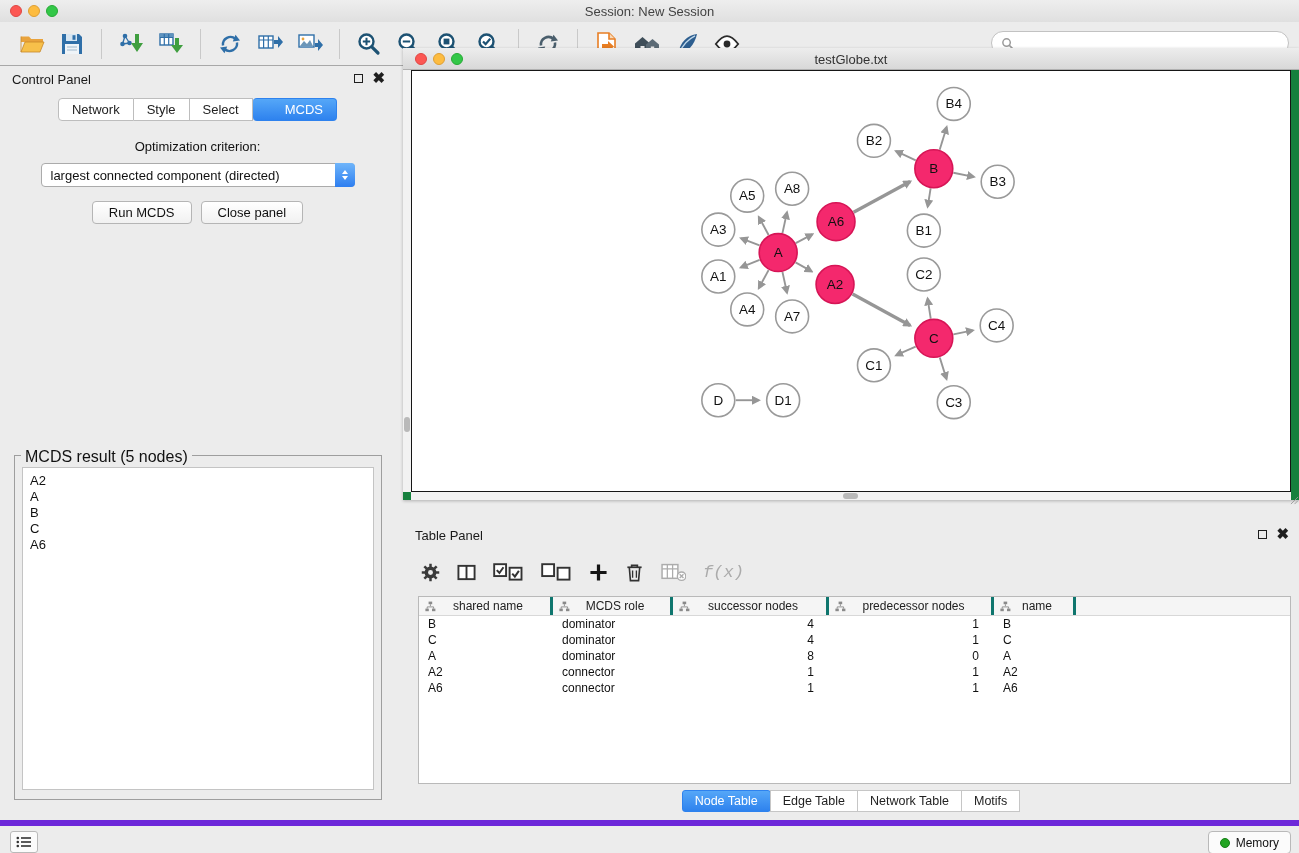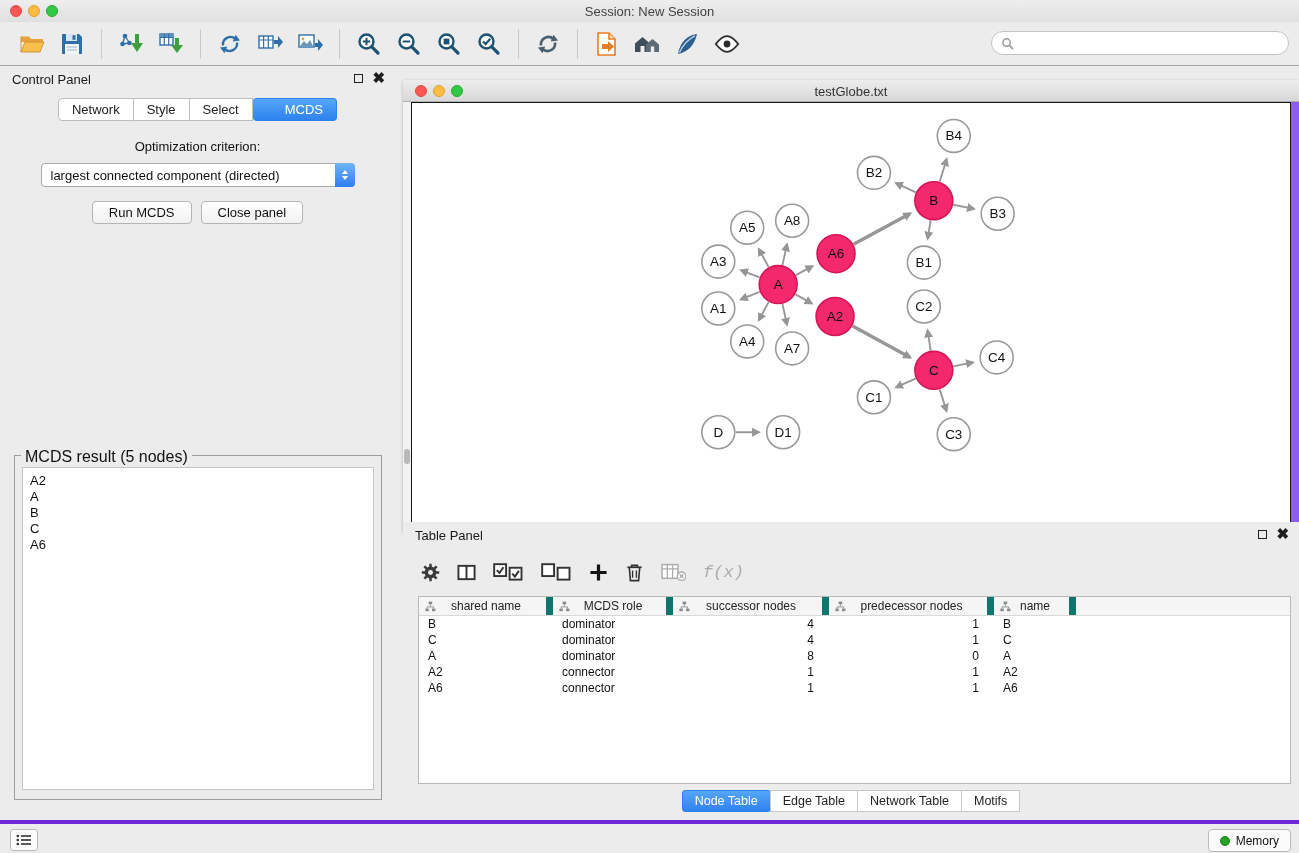--- a/index.html
+++ b/index.html
@@ -45,56 +45,56 @@
   .arr-up{width:0;height:0;border-left:3.5px solid transparent;border-right:3.5px solid transparent;border-bottom:4.5px solid #FFF;}
   .arr-dn{width:0;height:0;border-left:3.5px solid transparent;border-right:3.5px solid transparent;border-top:4.5px solid #FFF;}
   .btn-row{display:flex;justify-content:center;gap:9px;margin-top:14px;}
   .btn{font-size:13px;padding:3px 16px;background:linear-gradient(#FFFFFF,#F1F1F1);border:1px solid #B5B5B5;border-radius:4px;color:#111;font-family:"Liberation Sans",sans-serif;}
   .groupbox{position:absolute;left:14px;top:389px;width:368px;height:345px;border:1px solid #9E9E9E;}
   .gtitle{position:absolute;left:6px;top:-8px;background:#ECECEC;padding:0 4px;font-size:16px;color:#111;}
   .result-list{position:absolute;left:7px;top:11px;right:7px;bottom:9px;background:#FFF;border:1px solid #C4C4C4;padding:5px 7px;font-size:13px;color:#111;overflow:hidden;}
   .result-item{line-height:16px;}
 
   
-  .network-window{position:absolute;left:403px;top:80px;width:896px;height:452px;background:#8b5cf6;box-shadow:0 1px 3px rgba(0,0,0,.25);}
+  .network-window{position:absolute;left:403px;top:48px;width:896px;height:452px;background:#15803d;box-shadow:0 1px 3px rgba(0,0,0,.25);}
   .nw-titlebar{position:relative;height:22px;background:linear-gradient(#EDEDED,#D8D8D8);border-bottom:1px solid #B0B0B0;}
   .nw-titlebar .title{position:absolute;left:0;right:0;top:4px;text-align:center;font-size:13px;color:#333;}
   .nw-titlebar .tl.red{left:12px}.nw-titlebar .tl.yellow{left:30px}.nw-titlebar .tl.green{left:48px}
   .nw-body{position:absolute;left:0;top:22px;right:0;bottom:0;}
   .vscroll{position:absolute;left:0;top:0;width:8px;bottom:8px;background:#F2F2F2;}
   .vthumb{position:absolute;left:1px;top:347px;width:6px;height:15px;background:#B9B9B9;border-radius:3px;}
   .hscroll{position:absolute;left:8px;right:8px;bottom:0;height:8px;background:#F2F2F2;}
   .hthumb{position:absolute;left:432px;top:1px;width:15px;height:6px;background:#B9B9B9;border-radius:3px;}
   .canvas{position:absolute;left:8px;top:0;right:8px;bottom:8px;background:#FFF;border:1px solid #161616;}
   .canvas svg{width:100%;height:100%;display:block;}
   .resize-grip{position:absolute;right:0;bottom:0;width:9px;height:9px;}
 
   
   .table-panel{position:absolute;left:403px;top:522px;width:896px;height:298px;background:#ECECEC;}
   .tp-toolbar{position:absolute;left:18px;top:30px;height:40px;display:flex;align-items:center;gap:17px;}
   .tico{display:inline-flex;align-items:center;justify-content:center;height:22px;cursor:default;}
   .tico svg{height:19px;}
   .fx{font-family:Liberation Mono, monospace;font-style:italic;color:#ABABAB;font-size:17px;}
   .table-wrap{position:absolute;left:15px;right:8px;top:74px;bottom:36px;background:#FFF;border:1px solid #B9B9B9;overflow:hidden;}
   .thead{display:flex;background:#F5F5F5;border-bottom:1px solid #D8D8D8;height:19px;}
-  .th{display:flex;align-items:center;border-right:7px solid #0f766e;font-size:12px;color:#222;}
+  .th{display:flex;align-items:center;border-right:3px solid #0f766e;font-size:12px;color:#222;}
   .th .sort{display:inline-flex;margin:0 2px 0 6px;}
   .th .lbl{flex:1;text-align:center;padding-right:12px;}
   .th.wf{border-right:none;}
   .tr{display:flex;height:16px;font-size:12px;color:#111;}
   .td{padding-left:9px;display:flex;align-items:center;overflow:hidden;}
   .td.num{justify-content:flex-end;padding-right:15px;padding-left:0;}
   .w0{width:134px}.w1{width:120px}.w2{width:156px}.w3{width:165px}.w4{width:82px}.wf{flex:1}
   .tp-tabs{position:absolute;left:0;right:0;bottom:8px;display:flex;justify-content:center;}
   .tp-tab{font-size:12.5px;padding:3px 12px;background:#FFF;border:1px solid #C6C6C6;margin-left:-1px;color:#222;cursor:default;}
   .tp-tab:first-child{margin-left:0;}
   .tp-tab.active{background:linear-gradient(#55A7F8,#2E82EE);color:#FFF;border-color:#2E82EE;border-radius:3px;}
 
   
-  .statusbar{position:absolute;left:0;top:820px;width:100%;height:33px;background:#ECECEC;border-top:4px solid #6d28d9;}
+  .statusbar{position:absolute;left:0;top:820px;width:100%;height:33px;background:#ECECEC;border-top:6px solid #6d28d9;}
   .sb-left{position:absolute;left:10px;top:5px;width:28px;height:22px;border:1px solid #B9B9B9;border-radius:3px;background:#FBFBFB;display:flex;align-items:center;justify-content:center;}
   .memory-btn{position:absolute;right:8px;top:5px;height:23px;border:1px solid #B9B9B9;border-radius:4px;background:#FBFBFB;display:flex;align-items:center;gap:6px;padding:0 11px;font-size:12px;color:#111;}
   .gdot{width:10px;height:10px;border-radius:50%;background:#23A523;border:1px solid #168016;}
 </style>
 </head>
 <body>
 
 <div class="app">
 
   <div class="titlebar">

